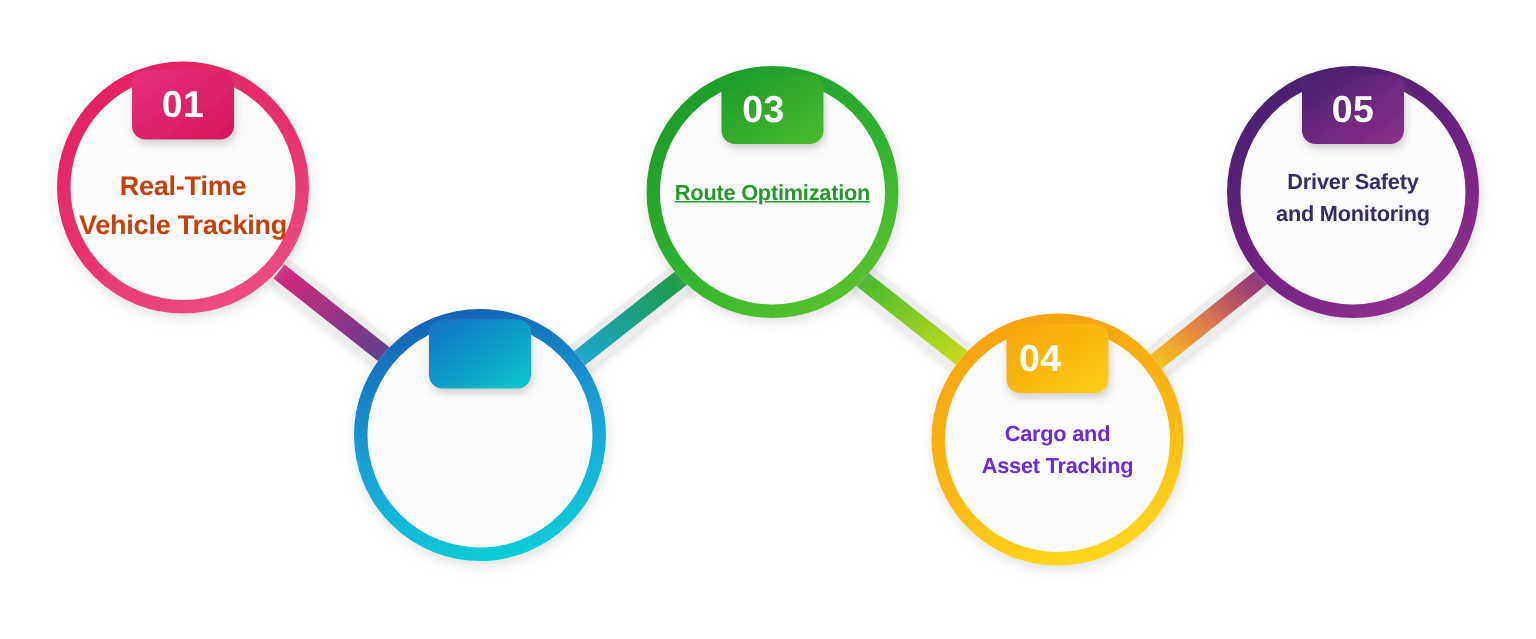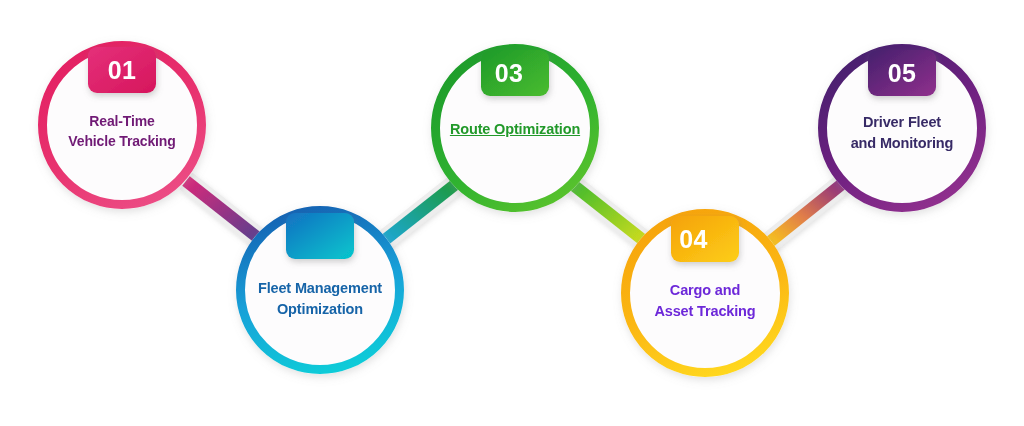--- a/index.html
+++ b/index.html
@@ -187,27 +187,25 @@
         <rect x="868" y="50" width="68" height="46" rx="9" ry="9" fill="url(#badge5)"></rect>
       </g>
     </g>
   </svg>
 
   <div class="node-num" style="left:88px; top:56px; width:68px;">01</div>
   <div class="node-num" style="left:481px; top:59px; width:56px;">03</div>
   <div class="node-num" style="left:671px; top:225px; width:45px;">04</div>
   <div class="node-num" style="left:868px; top:59px; width:68px;">05</div>
 
-  <div class="node-label" style="left:37px; top:112px; width:170px; font-size:14px; color:#701a75;text-align:center;">Real-Time
+  <div class="node-label" style="left:37px; top:112px; width:170px; font-size:18px; color:#c2410c;text-align:center;">Real-Time
 Vehicle Tracking</div>
 
-  <div class="node-label" style="left:230px; top:278px; width:180px; font-size:14.5px; color:#1664a8;">Fleet Management
-Optimization</div>
 
   <div class="node-label" style="left:428px; top:119px; width:174px; font-size:14.5px; color:#22992a;text-decoration:underline;">Route Optimization</div>
 
   <div class="node-label" style="left:620px; top:280px; width:170px; font-size:14.5px; color:#6d28d9;">Cargo and
 Asset Tracking</div>
 
-  <div class="node-label" style="left:817px; top:112px; width:170px; font-size:14.5px; color:#372a66;">Driver Fleet
+  <div class="node-label" style="left:817px; top:112px; width:170px; font-size:14.5px; color:#372a66;">Driver Safety
 and Monitoring</div>
 
 </div>
 
 </body></html>

